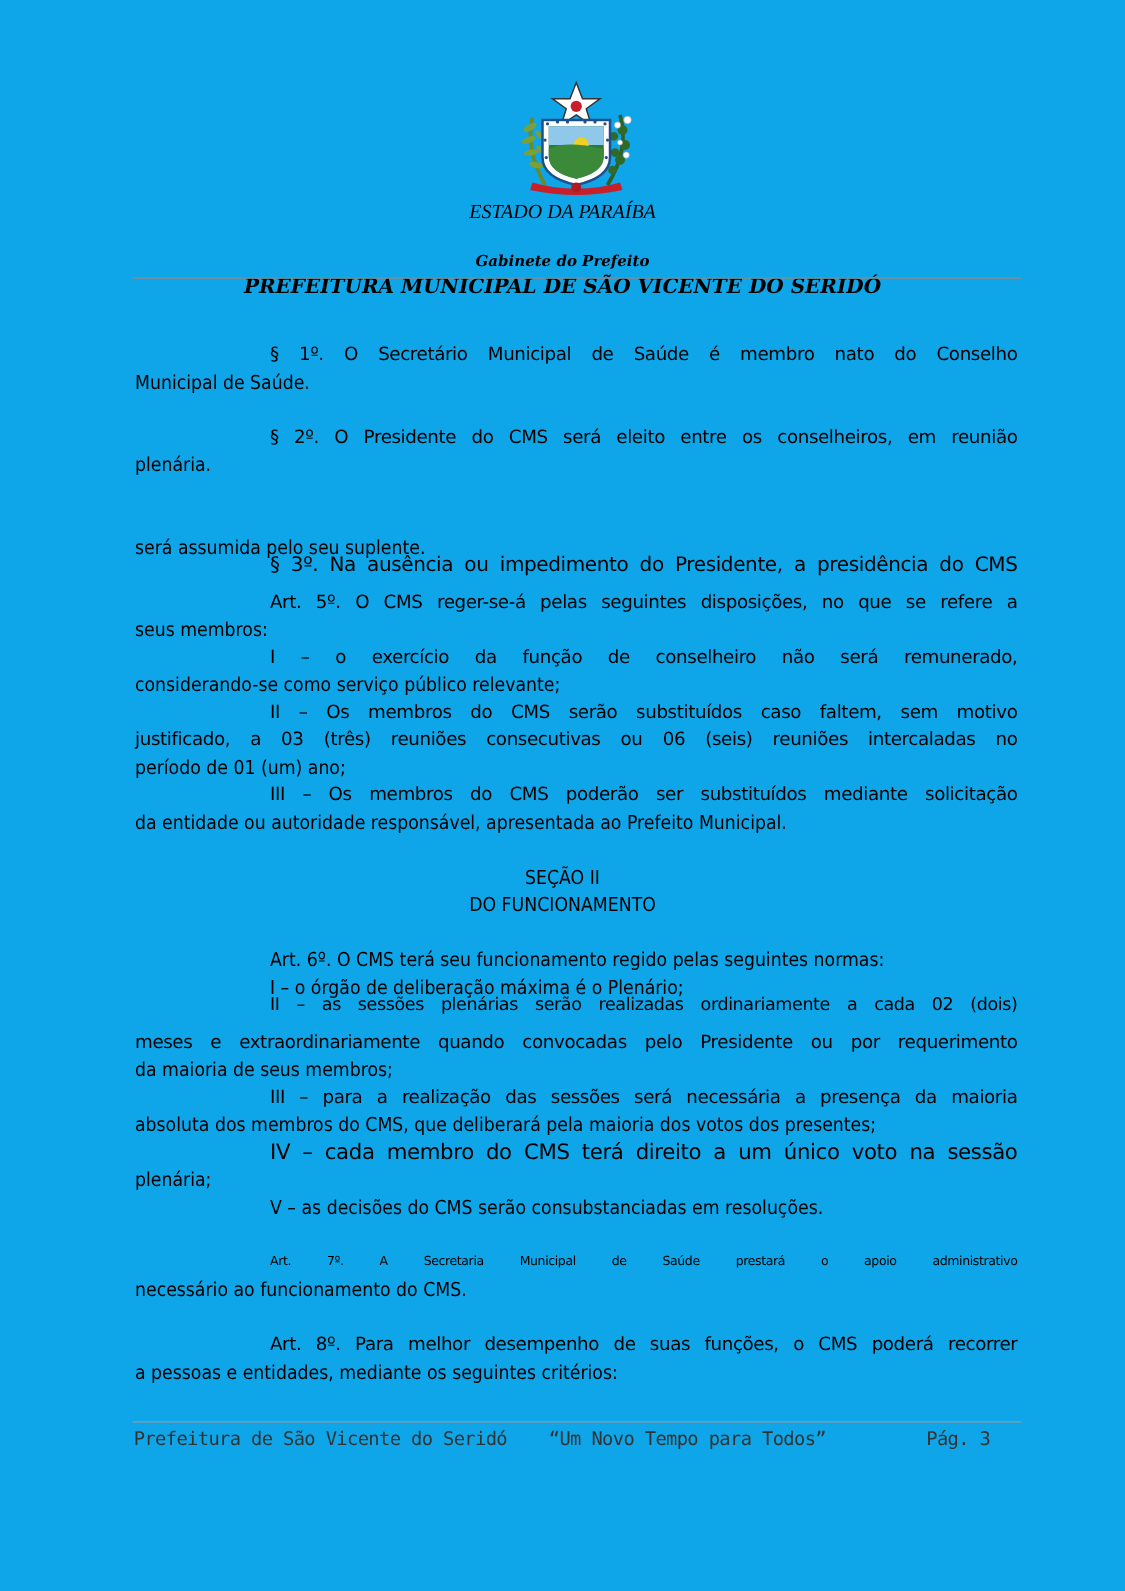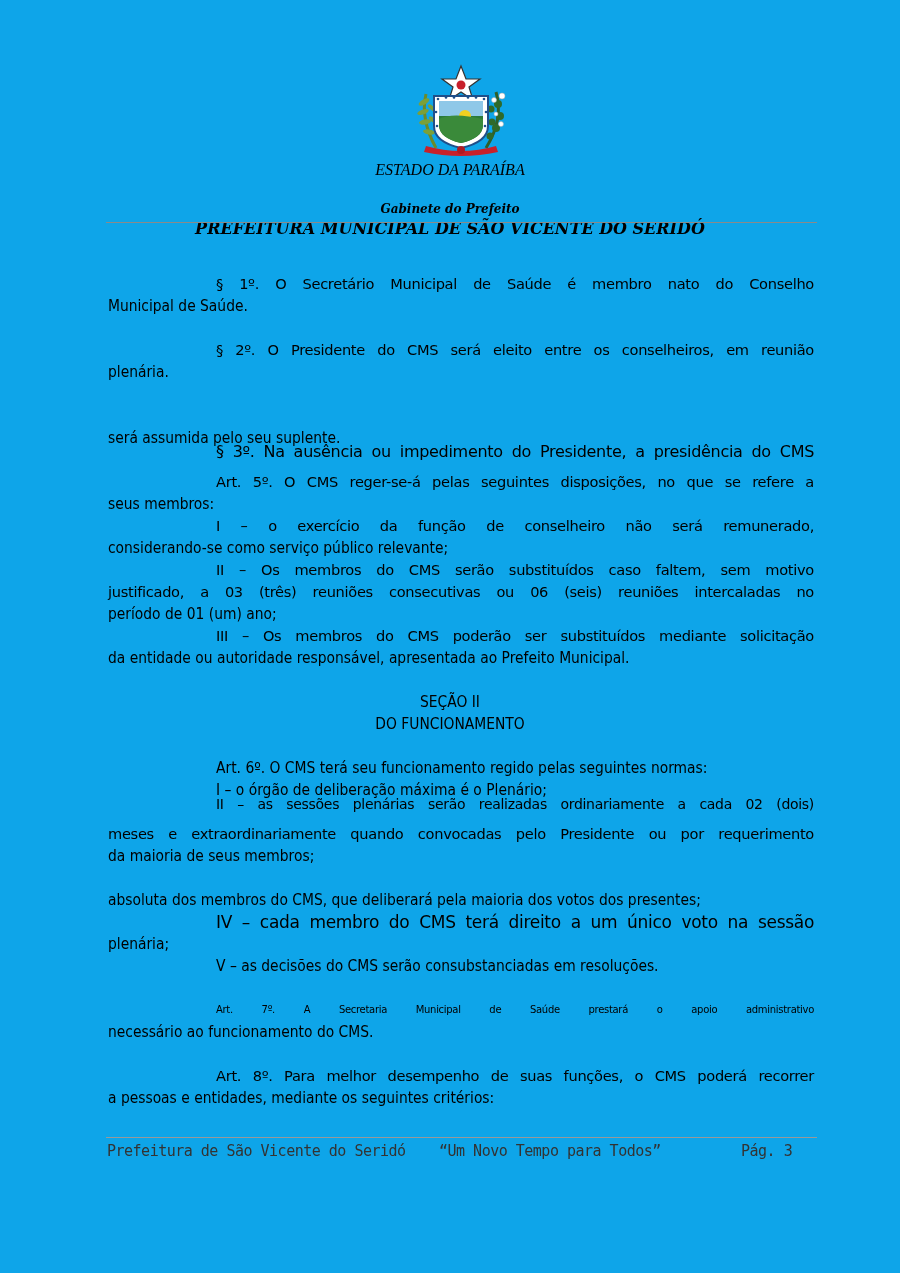--- a/index.html
+++ b/index.html
@@ -104,20 +104,21 @@
   <div class="ln" style="top: 648px; transform: scaleX(0.9);">da entidade ou autoridade responsável, apresentada ao Prefeito Municipal.</div>
 
   <div class="ln c" style="top: 692px; transform: scaleX(0.9); transform-origin: center top;">SEÇÃO II</div>
   <div class="ln c" style="top: 714px; transform: scaleX(0.9); transform-origin: center top;">DO FUNCIONAMENTO</div>
 
   <div class="ln ind" style="top: 758px; transform: scaleX(0.9);">Art. 6º.  O CMS terá seu funcionamento regido pelas seguintes normas:</div>
   <div class="ln ind" style="top: 780px; transform: scaleX(0.9);">I – o órgão de deliberação máxima é o Plenário;</div>
   <div class="ln ind j" style="top: 794px; font-size: 14px; letter-spacing: -0.3px;">II – as sessões plenárias serão realizadas ordinariamente a cada 02 (dois)</div>
   <div class="ln j" style="top: 824px; font-size: 14.6px; letter-spacing: -0.3px;">meses e extraordinariamente quando convocadas pelo Presidente ou por requerimento</div>
   <div class="ln" style="top: 846px; transform: scaleX(0.9);">da maioria de seus membros;</div>
+  <div class="ln ind j" style="top: 868px; font-size: 14.6px; letter-spacing: -0.3px;">III – para a realização das sessões será necessária a presença da maioria</div>
   <div class="ln" style="top: 890px; transform: scaleX(0.9);">absoluta dos membros do CMS, que deliberará pela maioria dos votos dos presentes;</div>
   <div class="ln ind j" style="top: 912px; font-size: 17px; letter-spacing: -0.3px;">IV – cada membro do CMS terá direito a um único voto na sessão</div>
   <div class="ln" style="top: 934px; transform: scaleX(0.9);">plenária;</div>
   <div class="ln ind" style="top: 956px; transform: scaleX(0.9);">V – as decisões do CMS serão consubstanciadas em resoluções.</div>
 
   <div class="ln ind j" style="top: 1000px; font-size: 10px; letter-spacing: -0.3px;">Art. 7º. A Secretaria Municipal de Saúde prestará o apoio administrativo</div>
   <div class="ln" style="top: 1022px; transform: scaleX(0.9);">necessário ao funcionamento do CMS.</div>
 
   <div class="ln ind j" style="top: 1066px; font-size: 14.6px; letter-spacing: -0.3px;">Art. 8º. Para melhor desempenho de suas funções, o CMS poderá recorrer</div>
   <div class="ln" style="top: 1088px; transform: scaleX(0.9);">a pessoas e entidades, mediante os seguintes critérios:</div>

